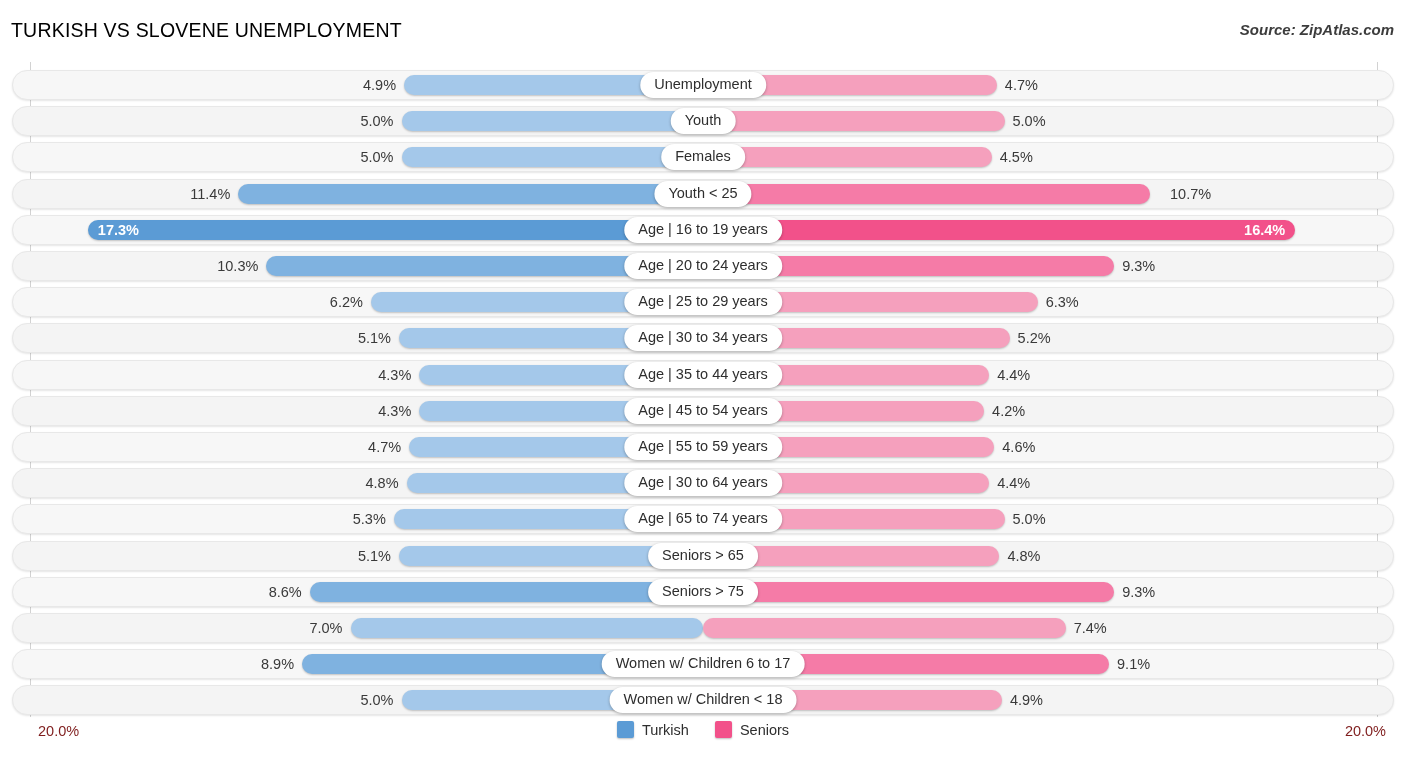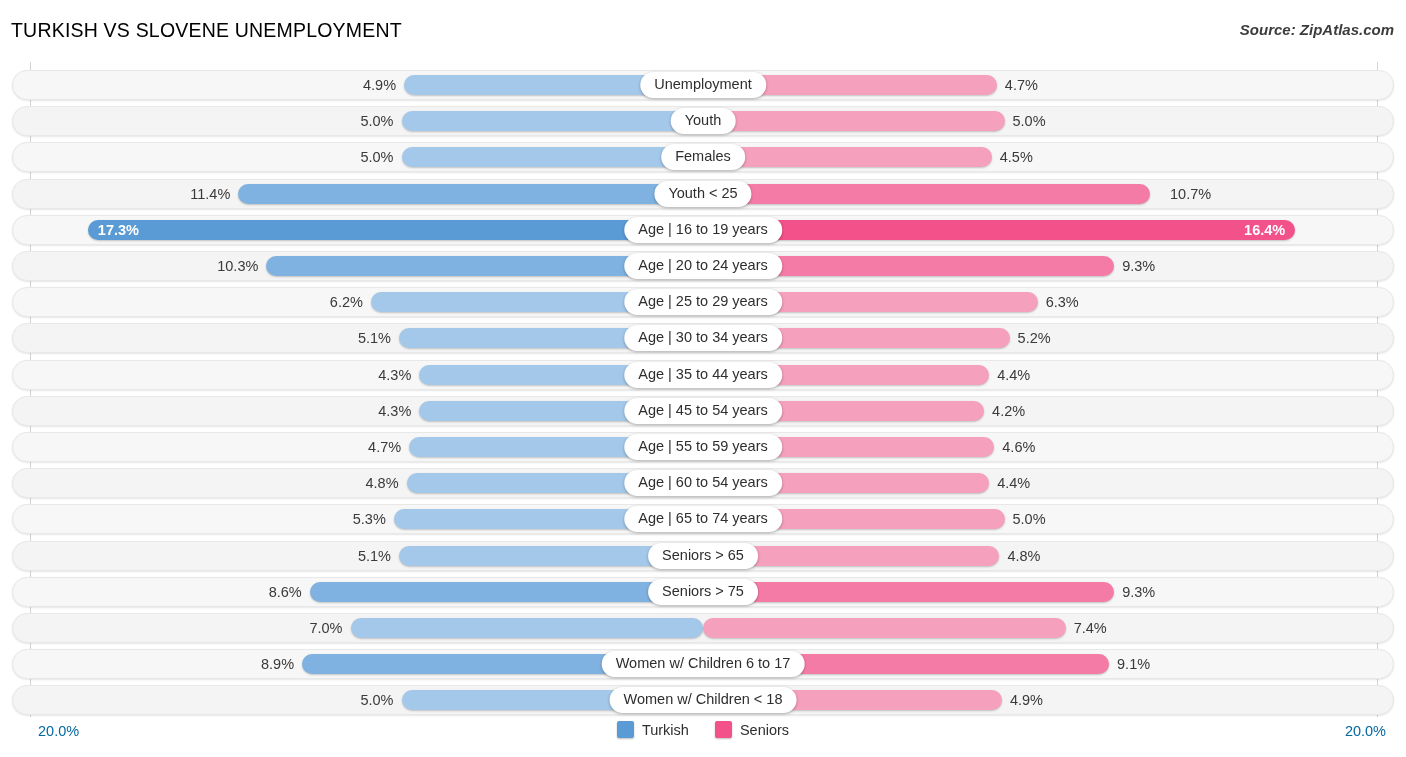--- a/index.html
+++ b/index.html
@@ -129,21 +129,21 @@
     position: absolute;
     left: 0;
     top: 717px;
     width: 1406px;
     height: 40px;
   }
   .ax-lab {
     position: absolute;
     top: 6px;
     font-size: 14.5px;
-    color: #0369a1;
+    color: #7f1d1d;
     white-space: nowrap;
   }
   .ax-lab-left  { left: 38px; }
   .ax-lab-right { right: 20px; }
   .legend {
     position: absolute;
     left: 0;
     top: 4px;
     width: 1406px;
     display: flex;
@@ -267,21 +267,21 @@
         <div class="val val-left" style="left: 315.15px; width: 74px;">4.7%</div>
         <div class="val val-right" style="left: 990.3px; width: 74px;">4.6%</div>
         <div class="pill" style="left: 691px;">Age | 55 to 59 years</div>
       </div>
       <div class="row alt" style="top: 406.2px;">
         <div class="track"></div>
         <div class="bar bar-left" style="left: 394.6px; width: 296.4px;"></div>
         <div class="bar bar-right" style="left: 691px; width: 286.2px;"></div>
         <div class="val val-left" style="left: 312.6px; width: 74px;">4.8%</div>
         <div class="val val-right" style="left: 985.2px; width: 74px;">4.4%</div>
-        <div class="pill" style="left: 691px;">Age | 60 to 54 years</div>
+        <div class="pill" style="left: 691px;">Age | 30 to 64 years</div>
       </div>
       <div class="row" style="top: 442.4px;">
         <div class="track"></div>
         <div class="bar bar-left" style="left: 381.85px; width: 309.15px;"></div>
         <div class="bar bar-right" style="left: 691px; width: 301.5px;"></div>
         <div class="val val-left" style="left: 299.85px; width: 74px;">5.3%</div>
         <div class="val val-right" style="left: 1000.5px; width: 74px;">5.0%</div>
         <div class="pill" style="left: 691px;">Age | 65 to 74 years</div>
       </div>
       <div class="row alt" style="top: 478.6px;">

